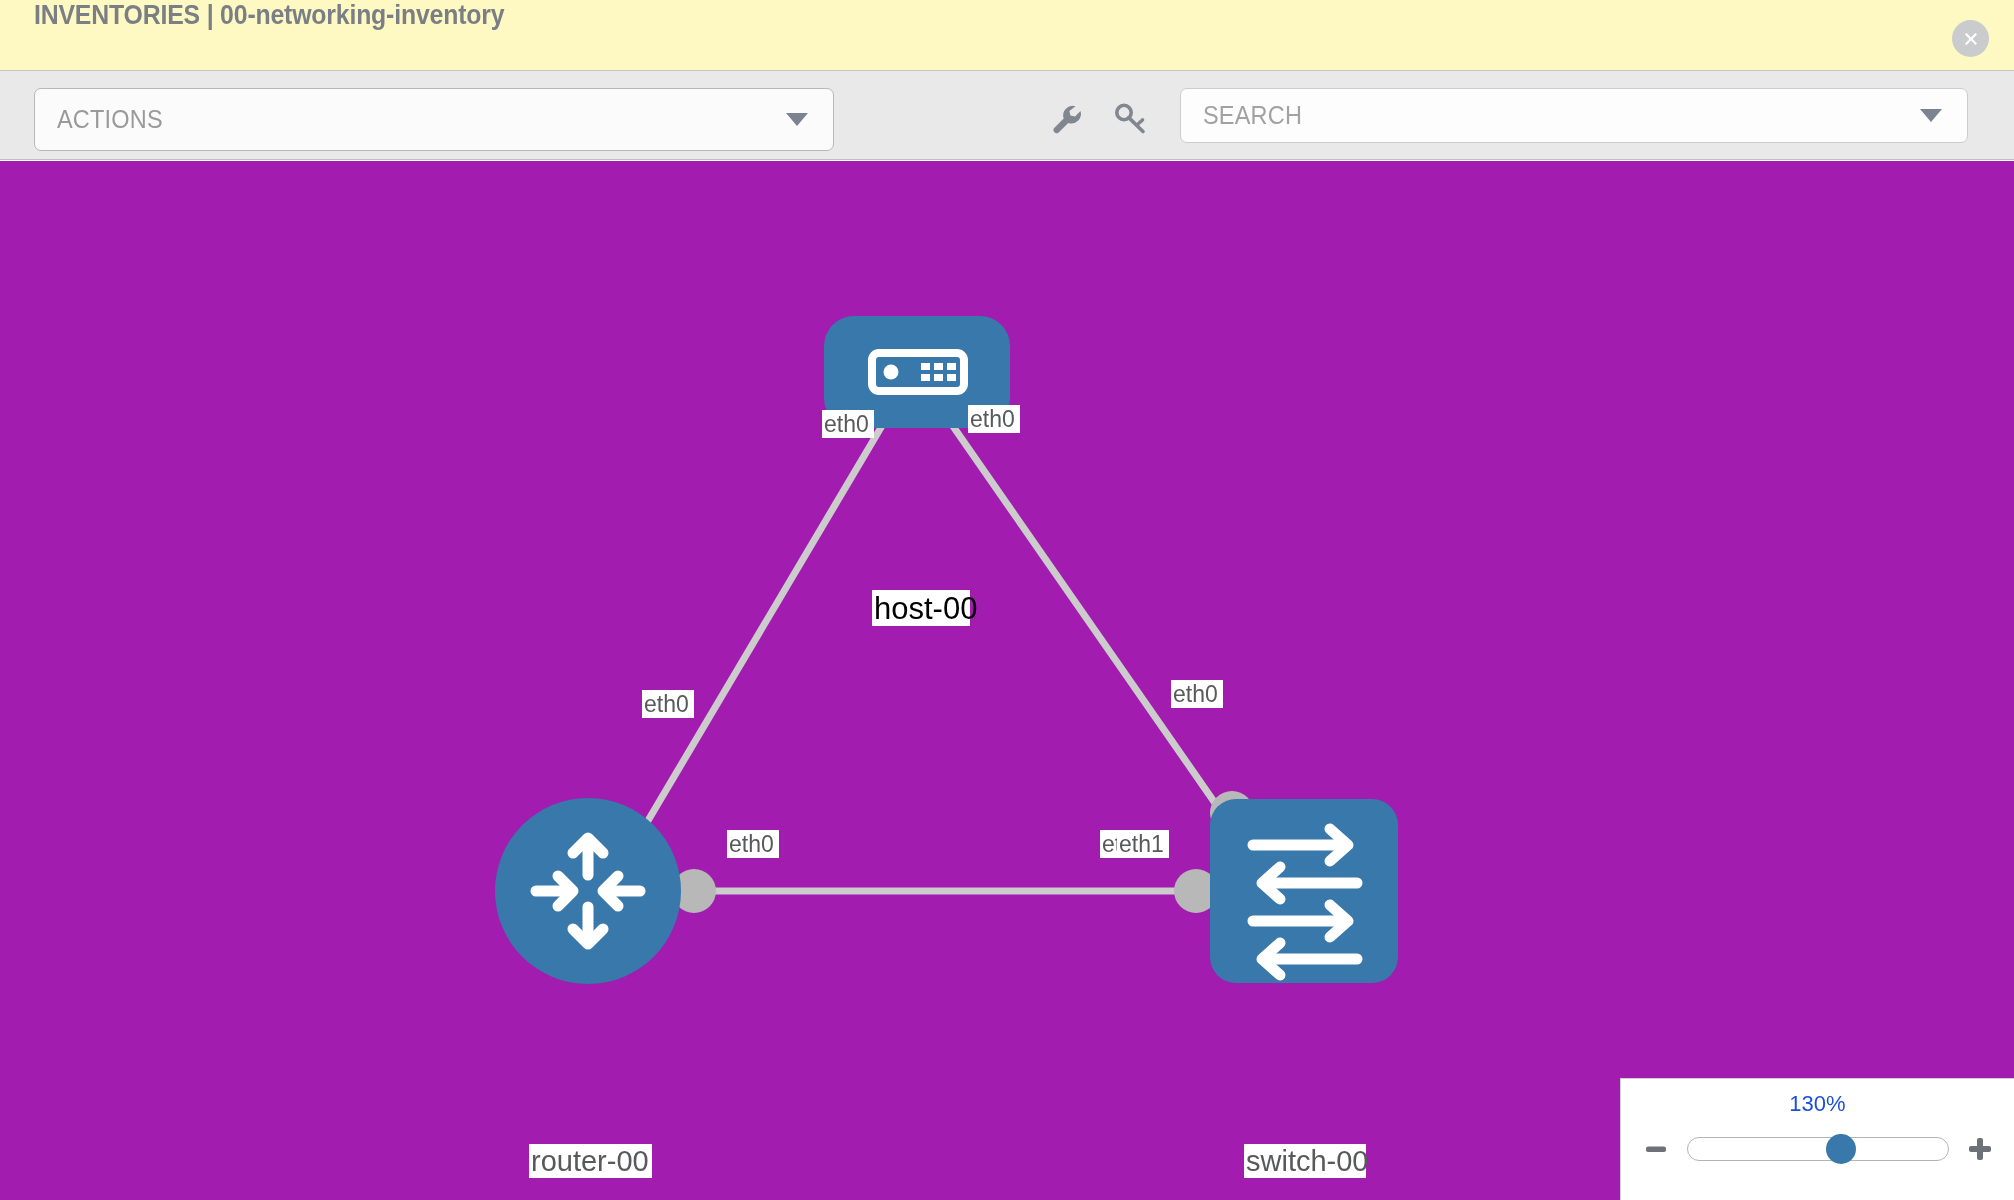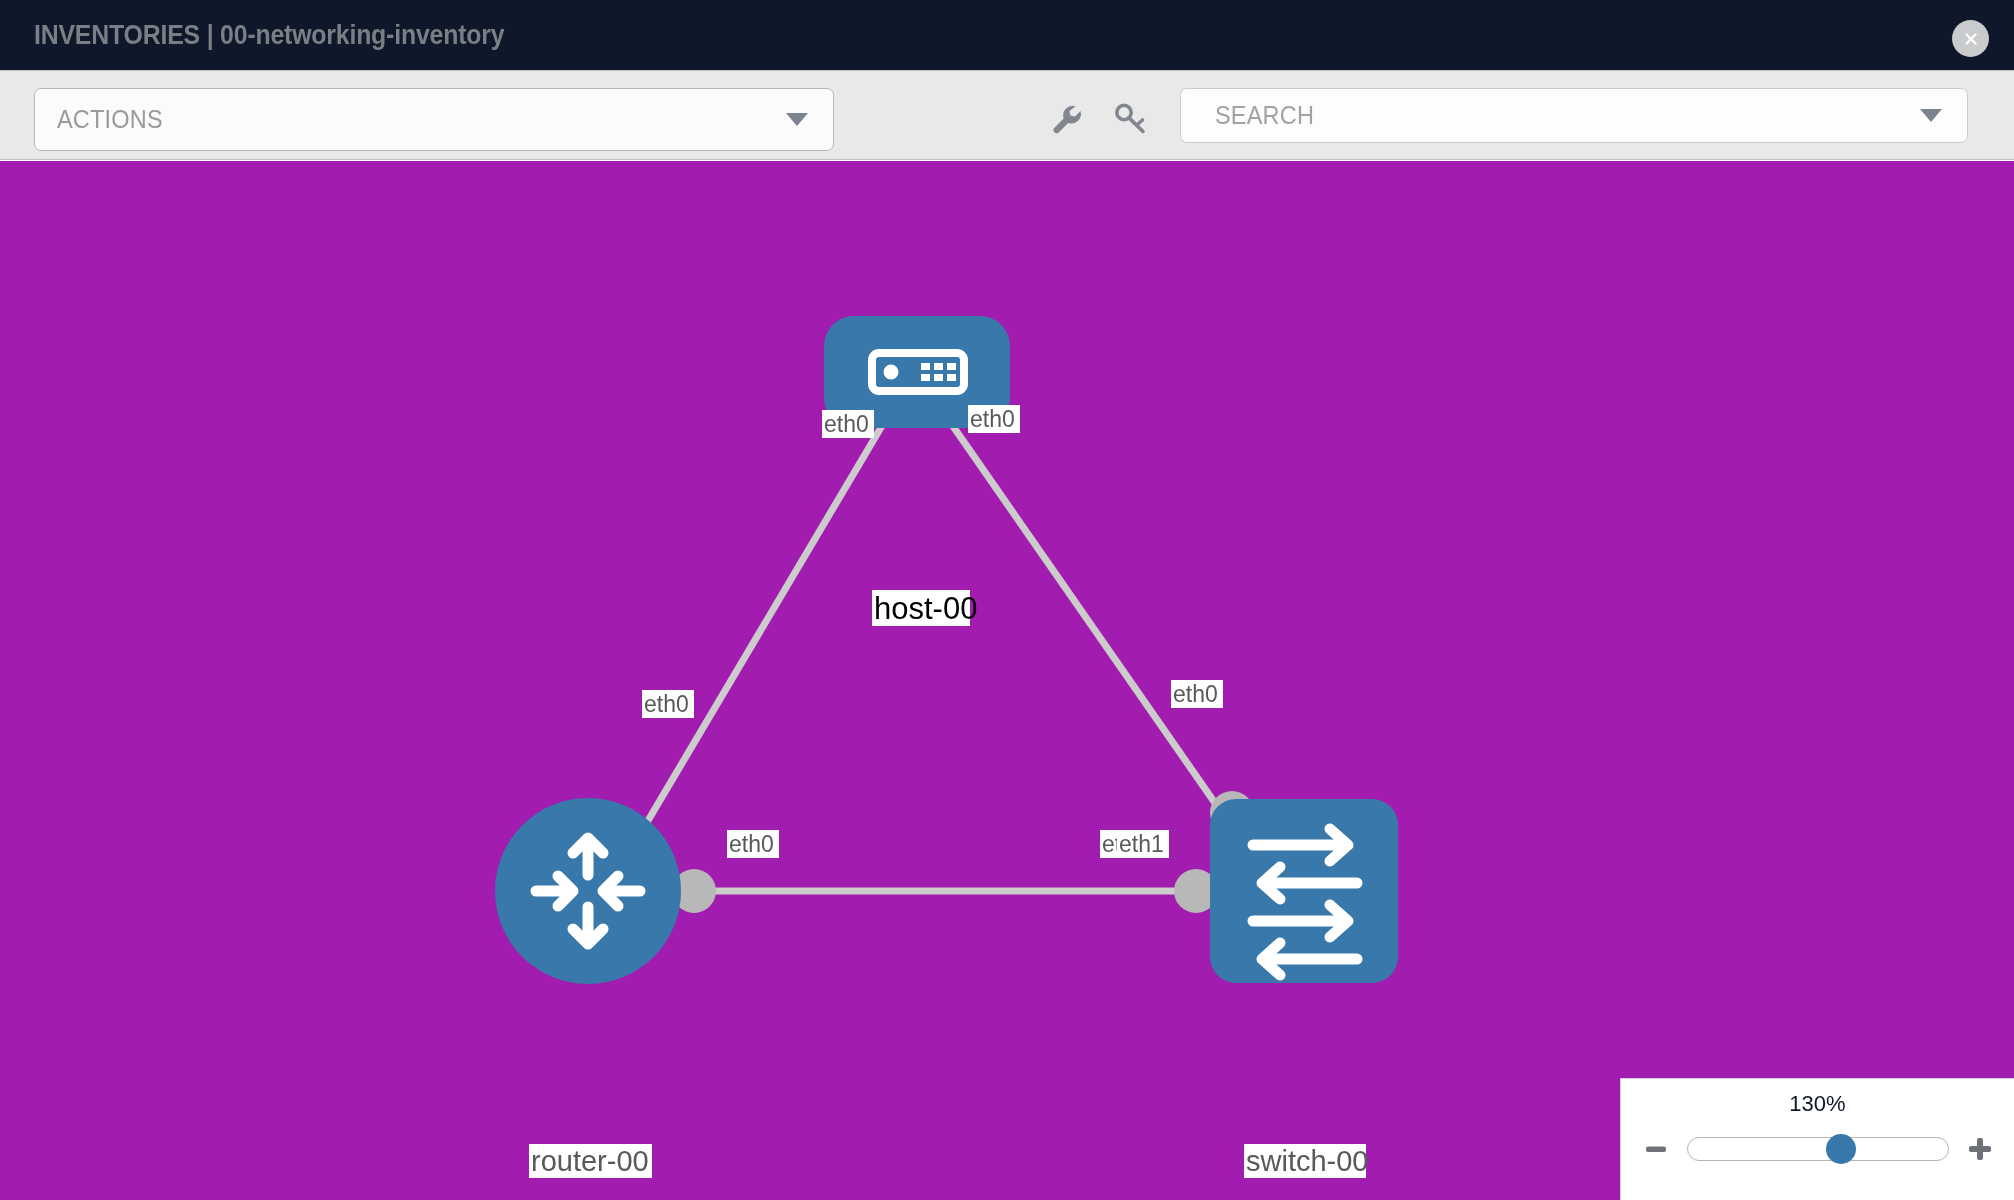--- a/index.html
+++ b/index.html
@@ -18,23 +18,22 @@
     height: 1200px;
     background: #ffffff;
   }
 
   
   .header {
     position: absolute;
     top: 0; left: 0;
     width: 2014px;
     height: 70px;
-    background: #0f172a;
-    display: flex;
-    align-items: center;
+    background: #fef9c3;
+    display: flex;
   }
 
   .header-title {
     margin-left: 34px;
     font-size: 27px;
     font-weight: bold;
     color: #7a7f85;
     letter-spacing: -0.2px;
     white-space: nowrap;
     font-family: "Liberation Sans Narrow", "Liberation Sans", sans-serif;
@@ -113,21 +112,20 @@
     left: 1180px;
     top: 17px;
     width: 788px;
     height: 55px;
     background: #fdfdfd;
     border: 1px solid #cccccc;
     border-radius: 7px;
     display: flex;
     align-items: center;
     cursor: text;
-    padding-left: 12px;
   }
   .search-select .sel-label {
     margin-left: 22px;
     font-size: 25px;
     color: #a2a2a2;
     font-family: "Liberation Sans Narrow", "Liberation Sans", sans-serif;
     letter-spacing: 0.2px;
     transform: scaleX(0.94);
     transform-origin: left center;
   }
@@ -172,21 +170,21 @@
     border: 1px solid #d0d0d0;
     border-right: none;
     border-bottom: none;
   }
   .zoom-value {
     position: absolute;
     top: 12px;
     width: 100%;
     text-align: center;
     font-size: 22px;
-    color: #0f172a;
+    color: #1d4ed8;
   }
   .zoom-row {
     position: absolute;
     top: 48px; left: 0;
     width: 100%;
     height: 44px;
     display: flex;
     align-items: center;
     justify-content: center;
   }

